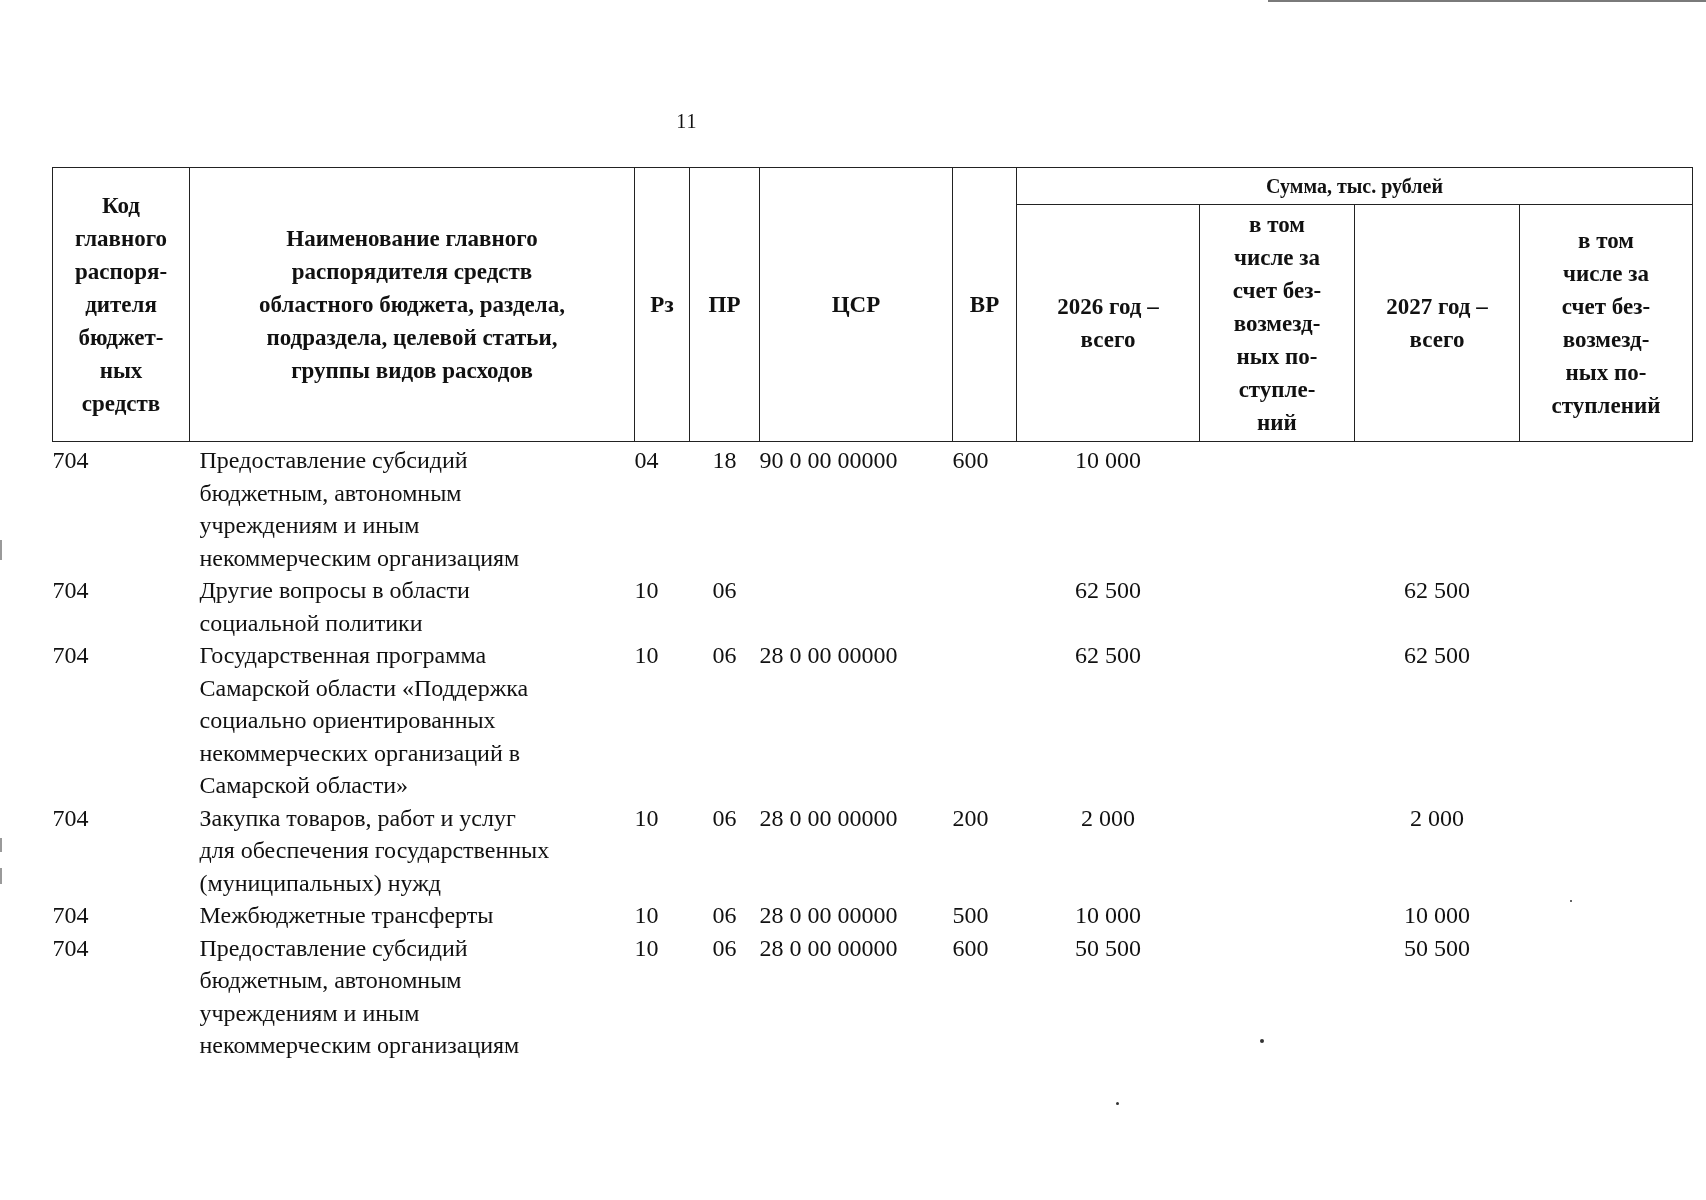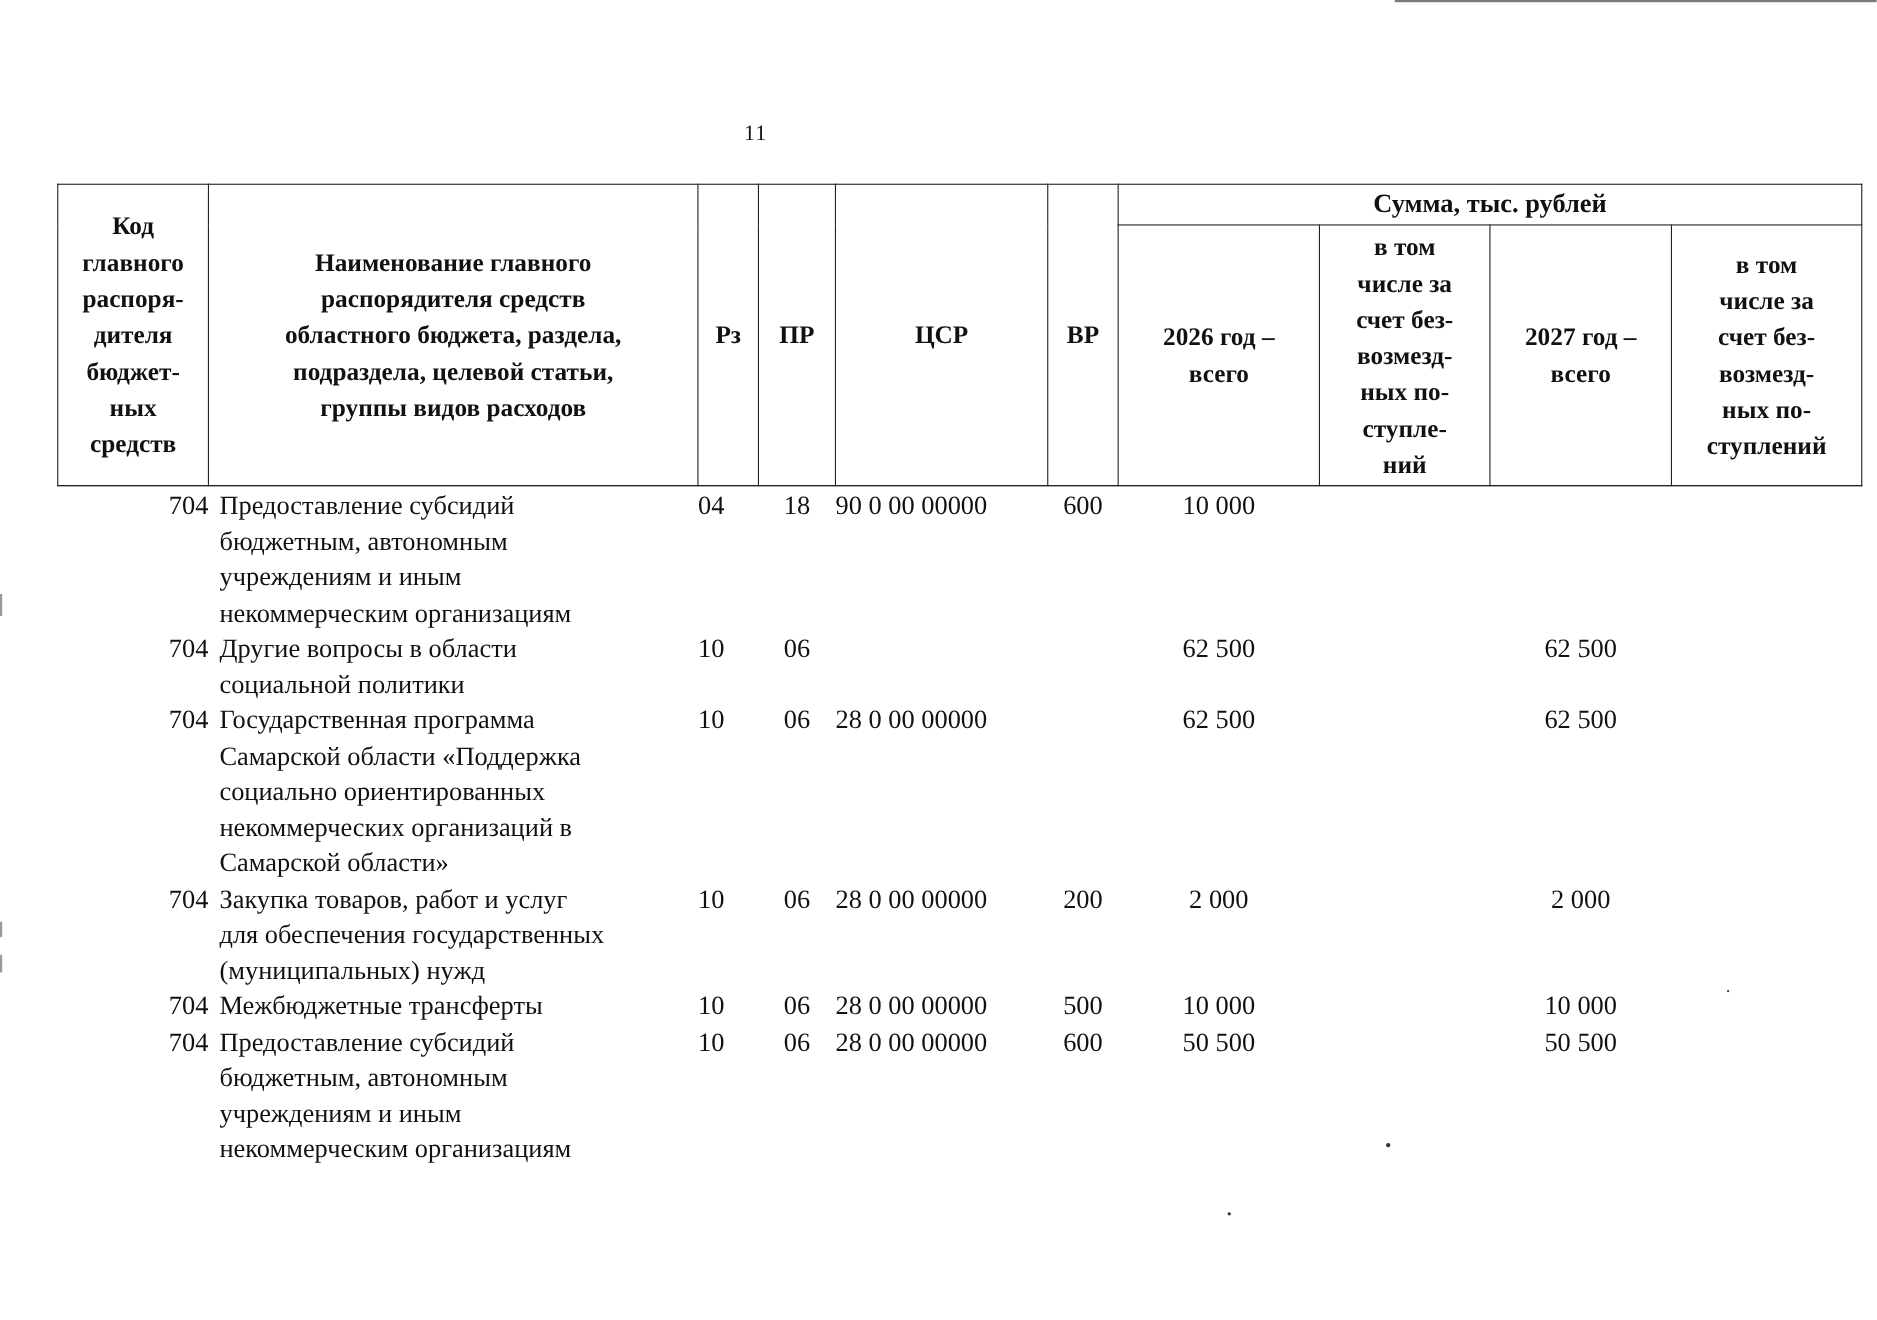--- a/index.html
+++ b/index.html
@@ -51,38 +51,38 @@
       font-weight: bold;
       font-size: 23px;
       line-height: 33px;
       text-align: center;
       vertical-align: middle;
       padding: 0 4px;
     }
     table.budget th.sum-group {
       height: 36px;
       line-height: 34px;
-      font-size: 24px;
+      font-size: 20px;
     }
     table.budget thead tr.h2 th {
       height: 236px;
     }
     table.budget td {
       font-size: 24px;
       line-height: 32.5px;
       vertical-align: top;
       padding: 0;
       border: none;
     }
-    td.code { text-align: right; margin-top: 39px; }
+    td.code { text-align: left; margin-top: 39px; }
     td.name { padding-left: 10px !important; text-align: left; }
     td.rz { }
     td.pr { text-align: center; }
     td.csr { text-align: left; }
-    td.vr { text-align: center; }
+    td.vr { }
     td.num { text-align: center; font-family: Liberation Serif, serif; }
     tbody tr:first-child td { padding-top: 2px; }
     .speck {
       position: absolute;
       background: #333;
       border-radius: 50%;
     }
   </style>
 </head>
 <body>

